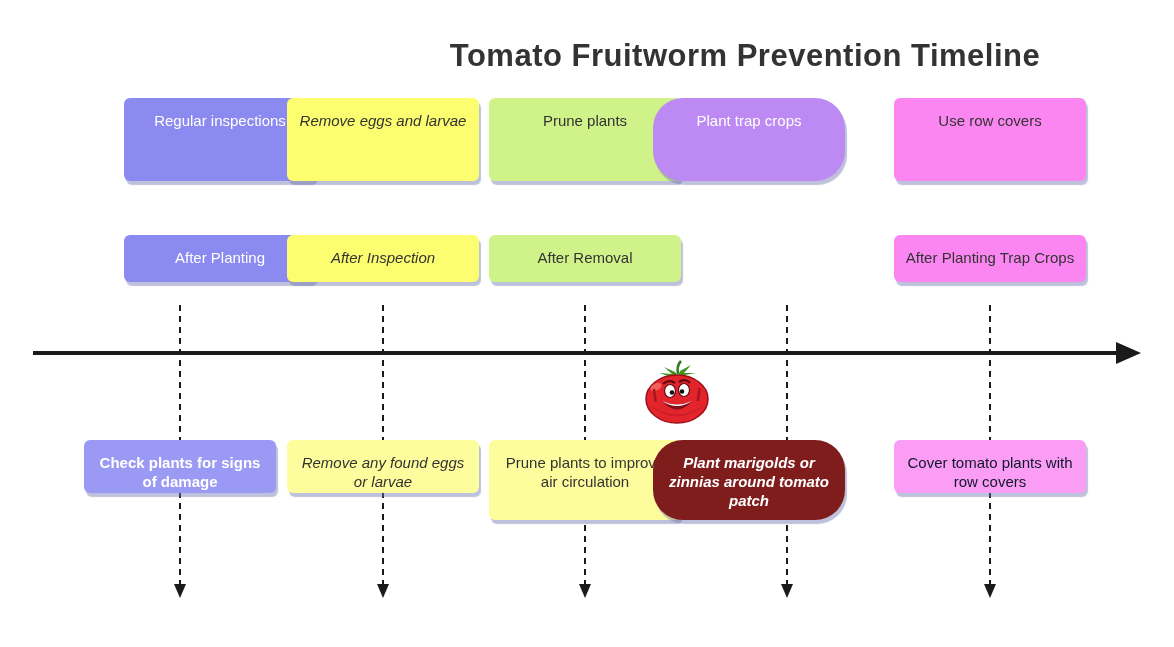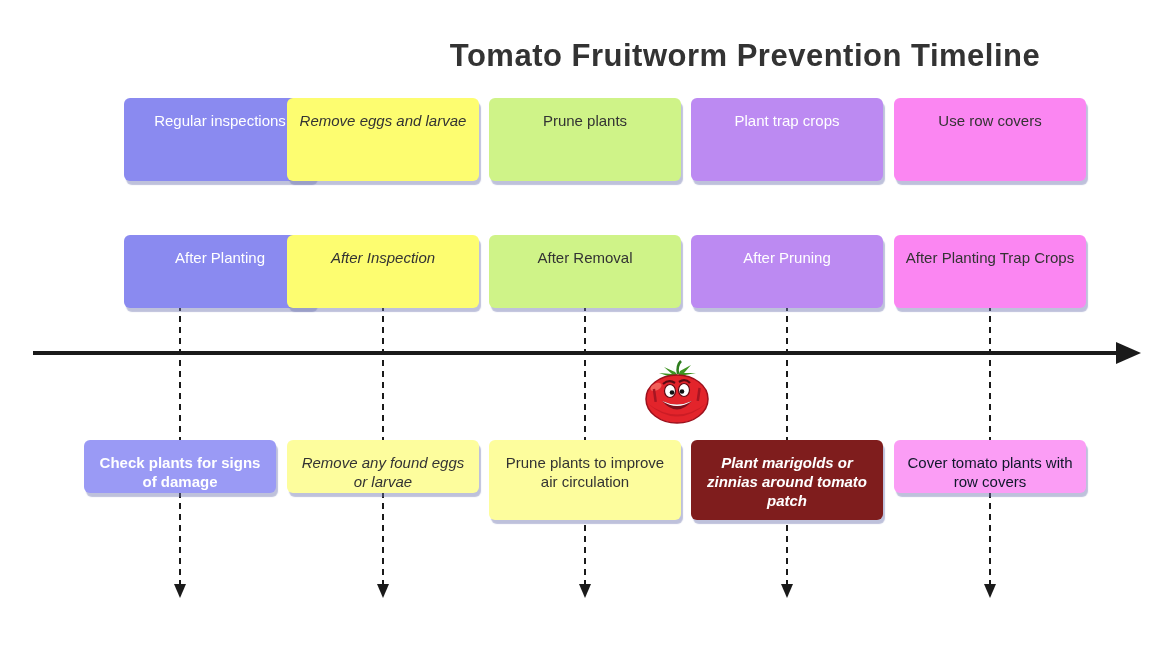--- a/index.html
+++ b/index.html
@@ -27,38 +27,38 @@
     border-radius:6px;
     box-sizing:border-box;
     text-align:center;
     font-size:15px;
     line-height:19px;
     padding:13px 8px 0 8px;
     box-shadow:2px 4px 1px rgba(110,118,175,0.45);
     z-index:3;
   }
   .task{top:98px;height:83px;}
-  .period{top:235px;height:73px;}
+  .period{top:235px;height:47px;}
   .event{top:440px;}
   .h2{height:53px;}
   .h3{height:80px;}
   
   .s1{background:#8a8af0;color:#ffffff;margin-left:40px;}
   .s2{background:#fdfd70;color:#333333;}
   .s3{background:#cff388;color:#333333;}
   .s4{background:#bc8af2;color:#ffffff;}
   .s5{background:#fb86f2;color:#333333;}
   
   .e1{background:#9a9af5;color:#ffffff;font-weight:bold;}
   .e2{background:#fdfd9d;color:#333333;}
   .e3{background:#fdfd9d;color:#333333;}
   .e4{background:#7f1d1d;color:#ffffff;font-weight:bold;font-style:italic;}
   .e5{background:#fb9df5;color:#0f172a;}
   
-  .c1{left:84px;}.c2{left:287px;font-style:italic;}.c3{left:489px;}.c4{left:691px;}.c5{left:894px;}
+  .c1{left:84px;}.c2{left:287px;font-style:italic;}.c3{left:489px;}.c4{left:653px;border-radius:30px;}.c5{left:894px;}
   
   .dash{
     position:absolute;
     top:305px;height:280px;width:2px;
     background:repeating-linear-gradient(to bottom,#1a1a1a 0 6px,transparent 6px 11px);
     z-index:1;
   }
   .dash-arrow{
     position:absolute;
     top:584px;width:0;height:0;
@@ -116,21 +116,20 @@
 
   <div class="box task s1 c1">Regular inspections</div>
   <div class="box task s2 c2">Remove eggs and larvae</div>
   <div class="box task s3 c3">Prune plants</div>
   <div class="box task s4 c4">Plant trap crops</div>
   <div class="box task s5 c5">Use row covers</div>
 
   <div class="box period s1 c1">After Planting</div>
   <div class="box period s2 c2">After Inspection</div>
   <div class="box period s3 c3">After Removal</div>
-  <div class="box period s4 c4">After Pruning</div>
   <div class="box period s5 c5">After Planting Trap Crops</div>
 
   <div class="box event e1 h2 c1">Check plants for signs of damage</div>
   <div class="box event e2 h2 c2">Remove any found eggs or larvae</div>
   <div class="box event e3 h3 c3">Prune plants to improve air circulation</div>
   <div class="box event e4 h3 c4">Plant marigolds or zinnias around tomato patch</div>
   <div class="box event e5 h2 c5">Cover tomato plants with row covers</div>
 
   <svg class="mascot" viewBox="0 0 72 64" xmlns="http://www.w3.org/2000/svg">
     <path d="M37 14 C 36 9, 37 4, 40 1" stroke="#2e7d1e" stroke-width="2.5" fill="none"></path>

